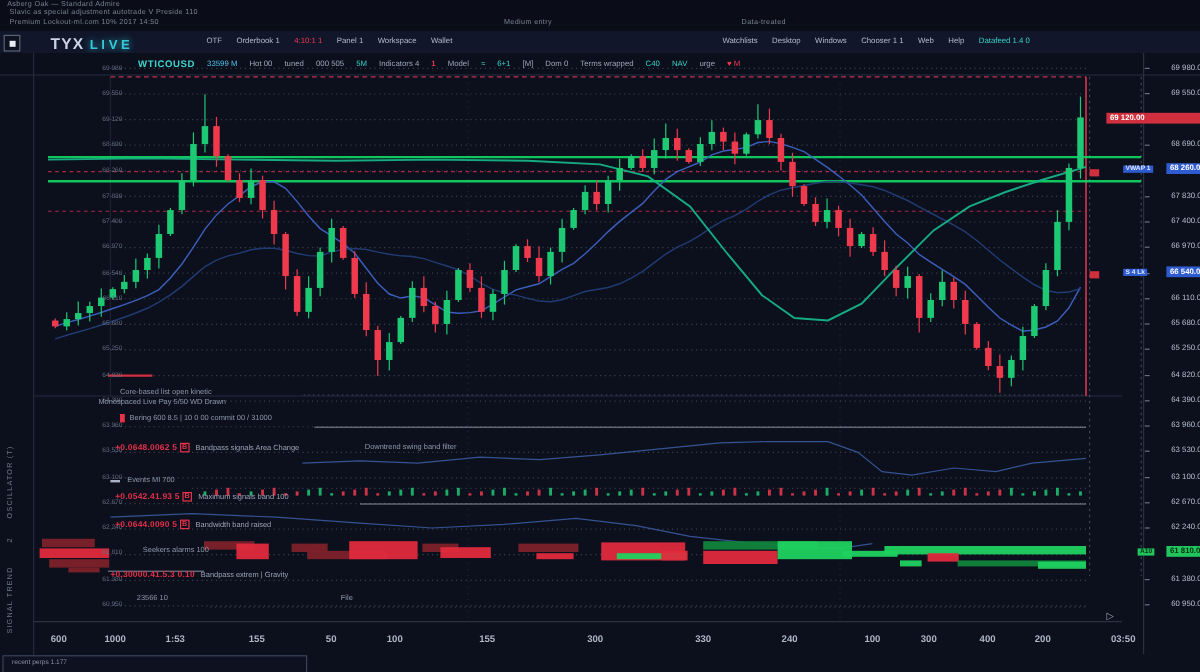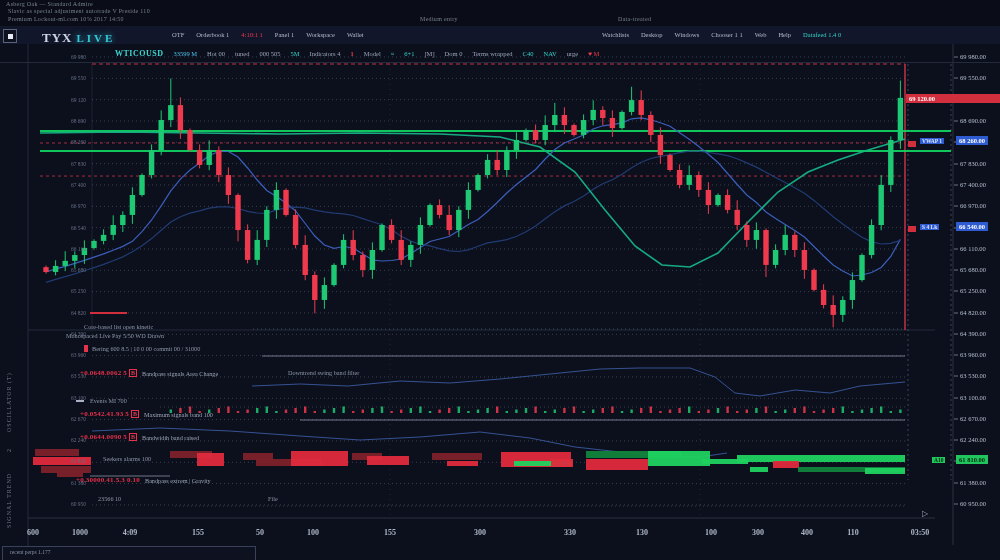--- a/index.html
+++ b/index.html
@@ -1,17 +1,17 @@
 <!DOCTYPE html>
 <html><head>
 <meta charset="utf-8">
 <style>
   html,body{margin:0;padding:0;background:#070a12;}
   .root{position:relative;width:1000px;height:560px;overflow:hidden;background:#0c101d;
-        font-family:Liberation Serif, serif;color:#aab2c4;}
+        font-family:Liberation Sans, sans-serif;color:#aab2c4;}
   .abs{position:absolute;}
   .hdrline{font-size:6px;color:#78808f;letter-spacing:.3px;white-space:nowrap;}
   .tophdr{left:0;top:0;width:1000px;height:26px;background:#0a0d18;}
   .menubar{left:0;top:26px;width:1000px;height:18px;background:#11162a;border-bottom:1px solid #1f2638;}
   .toolbar{left:0;top:44px;width:1000px;height:18px;background:#0b0f1c;border-bottom:1px solid #222a3c;}
   .logoA{font-weight:bold;font-size:13px;color:#ccd5e6;letter-spacing:1px;}
   .logoB{font-weight:bold;font-size:11px;color:#35c9d8;letter-spacing:3px;text-shadow:0 0 6px #2ab9c8;}
   .menuitem{font-size:6.5px;color:#b4bccd;white-space:nowrap;}
   .mrow{display:flex;align-items:center;gap:12px;}
   .ti-dim{color:#9ca5b8;} .ti-teal{color:#36d2c7;} .ti-teal2{color:#4fc2e8;}
@@ -456,21 +456,21 @@
       <line x1="954" y1="355" x2="958" y2="355" stroke="#6a7388" stroke-width="1"></line>
       <line x1="954" y1="376" x2="958" y2="376" stroke="#6a7388" stroke-width="1"></line>
       <line x1="954" y1="398" x2="958" y2="398" stroke="#6a7388" stroke-width="1"></line>
       <line x1="954" y1="419" x2="958" y2="419" stroke="#6a7388" stroke-width="1"></line>
       <line x1="954" y1="440" x2="958" y2="440" stroke="#6a7388" stroke-width="1"></line>
       <line x1="954" y1="461" x2="958" y2="461" stroke="#6a7388" stroke-width="1"></line>
       <line x1="954" y1="483" x2="958" y2="483" stroke="#6a7388" stroke-width="1"></line>
       <line x1="954" y1="504" x2="958" y2="504" stroke="#6a7388" stroke-width="1"></line>
     </svg>
 
-  <div id="overlays" class="abs" style="left:0;top:0;width:804px;height:560px;pointer-events:none">
+  <div id="overlays" class="abs" style="left:16px;top:0;width:804px;height:560px;pointer-events:none">
       <div class="abs axlab" style="top:53px">69 980.00</div>
       <div class="abs axleft" style="left:40px;top:54px">69 980</div>
       <div class="abs axlab" style="top:74px">69 550.00</div>
       <div class="abs axleft" style="left:40px;top:75px">69 550</div>
       <div class="abs pricebox" style="left:906px;top:94px;width:88px;background:#d22f3e">69 120.00</div>
       <div class="abs axleft" style="left:40px;top:97px">69 120</div>
       <div class="abs axlab" style="top:117px">68 690.00</div>
       <div class="abs axleft" style="left:40px;top:118px">68 690</div>
       <div class="abs tagbox" style="left:920px;top:138px;background:#2f5bd0">VWAP 1</div>
       <div class="abs pricebox" style="left:956px;top:136px;background:#2f5bd0">68 260.00</div>
@@ -506,32 +506,32 @@
       <div class="abs axleft" style="left:40px;top:437px">62 240</div>
       <div class="abs tagbox" style="left:932px;top:457px;background:#21c55d;color:#06290f">A10</div>
       <div class="abs pricebox" style="left:956px;top:455px;background:#21c55d;color:#06290f">61 810.00</div>
       <div class="abs axleft" style="left:40px;top:458px">61 810</div>
       <div class="abs axlab" style="top:479px">61 380.00</div>
       <div class="abs axleft" style="left:40px;top:480px">61 380</div>
       <div class="abs axlab" style="top:500px">60 950.00</div>
       <div class="abs axleft" style="left:40px;top:501px">60 950</div>
       <div class="abs xlab" style="left:33px">600</div>
       <div class="abs xlab" style="left:80px">1000</div>
-      <div class="abs xlab" style="left:130px">4:09</div>
+      <div class="abs xlab" style="left:130px">1:53</div>
       <div class="abs xlab" style="left:198px">155</div>
       <div class="abs xlab" style="left:260px">50</div>
       <div class="abs xlab" style="left:313px">100</div>
       <div class="abs xlab" style="left:390px">155</div>
       <div class="abs xlab" style="left:480px">300</div>
       <div class="abs xlab" style="left:570px">330</div>
-      <div class="abs xlab" style="left:642px">130</div>
+      <div class="abs xlab" style="left:642px">240</div>
       <div class="abs xlab" style="left:711px">100</div>
       <div class="abs xlab" style="left:758px">300</div>
       <div class="abs xlab" style="left:807px">400</div>
-      <div class="abs xlab" style="left:853px">110</div>
+      <div class="abs xlab" style="left:853px">200</div>
       <div class="abs xlab" style="left:920px">03:50</div>
       <div class="abs rowflex" style="left: 84px; top: 323px; pointer-events: auto;">
         <span class="r-dim">Core-based list open kinetic</span>
       </div>
       <div class="abs rowflex" style="left: 66px; top: 332px; pointer-events: auto;">
         <span class="r-dim">Monospaced Live Pay 5/50 WD Drawn</span>
       </div>
       <div class="abs rowflex" style="left: 84px; top: 345px; pointer-events: auto;">
         <span class="alerticon"></span>
         <span class="r-dim">Bering 600 8.5 | 10 0 00 commit 00 / 31000</span>

